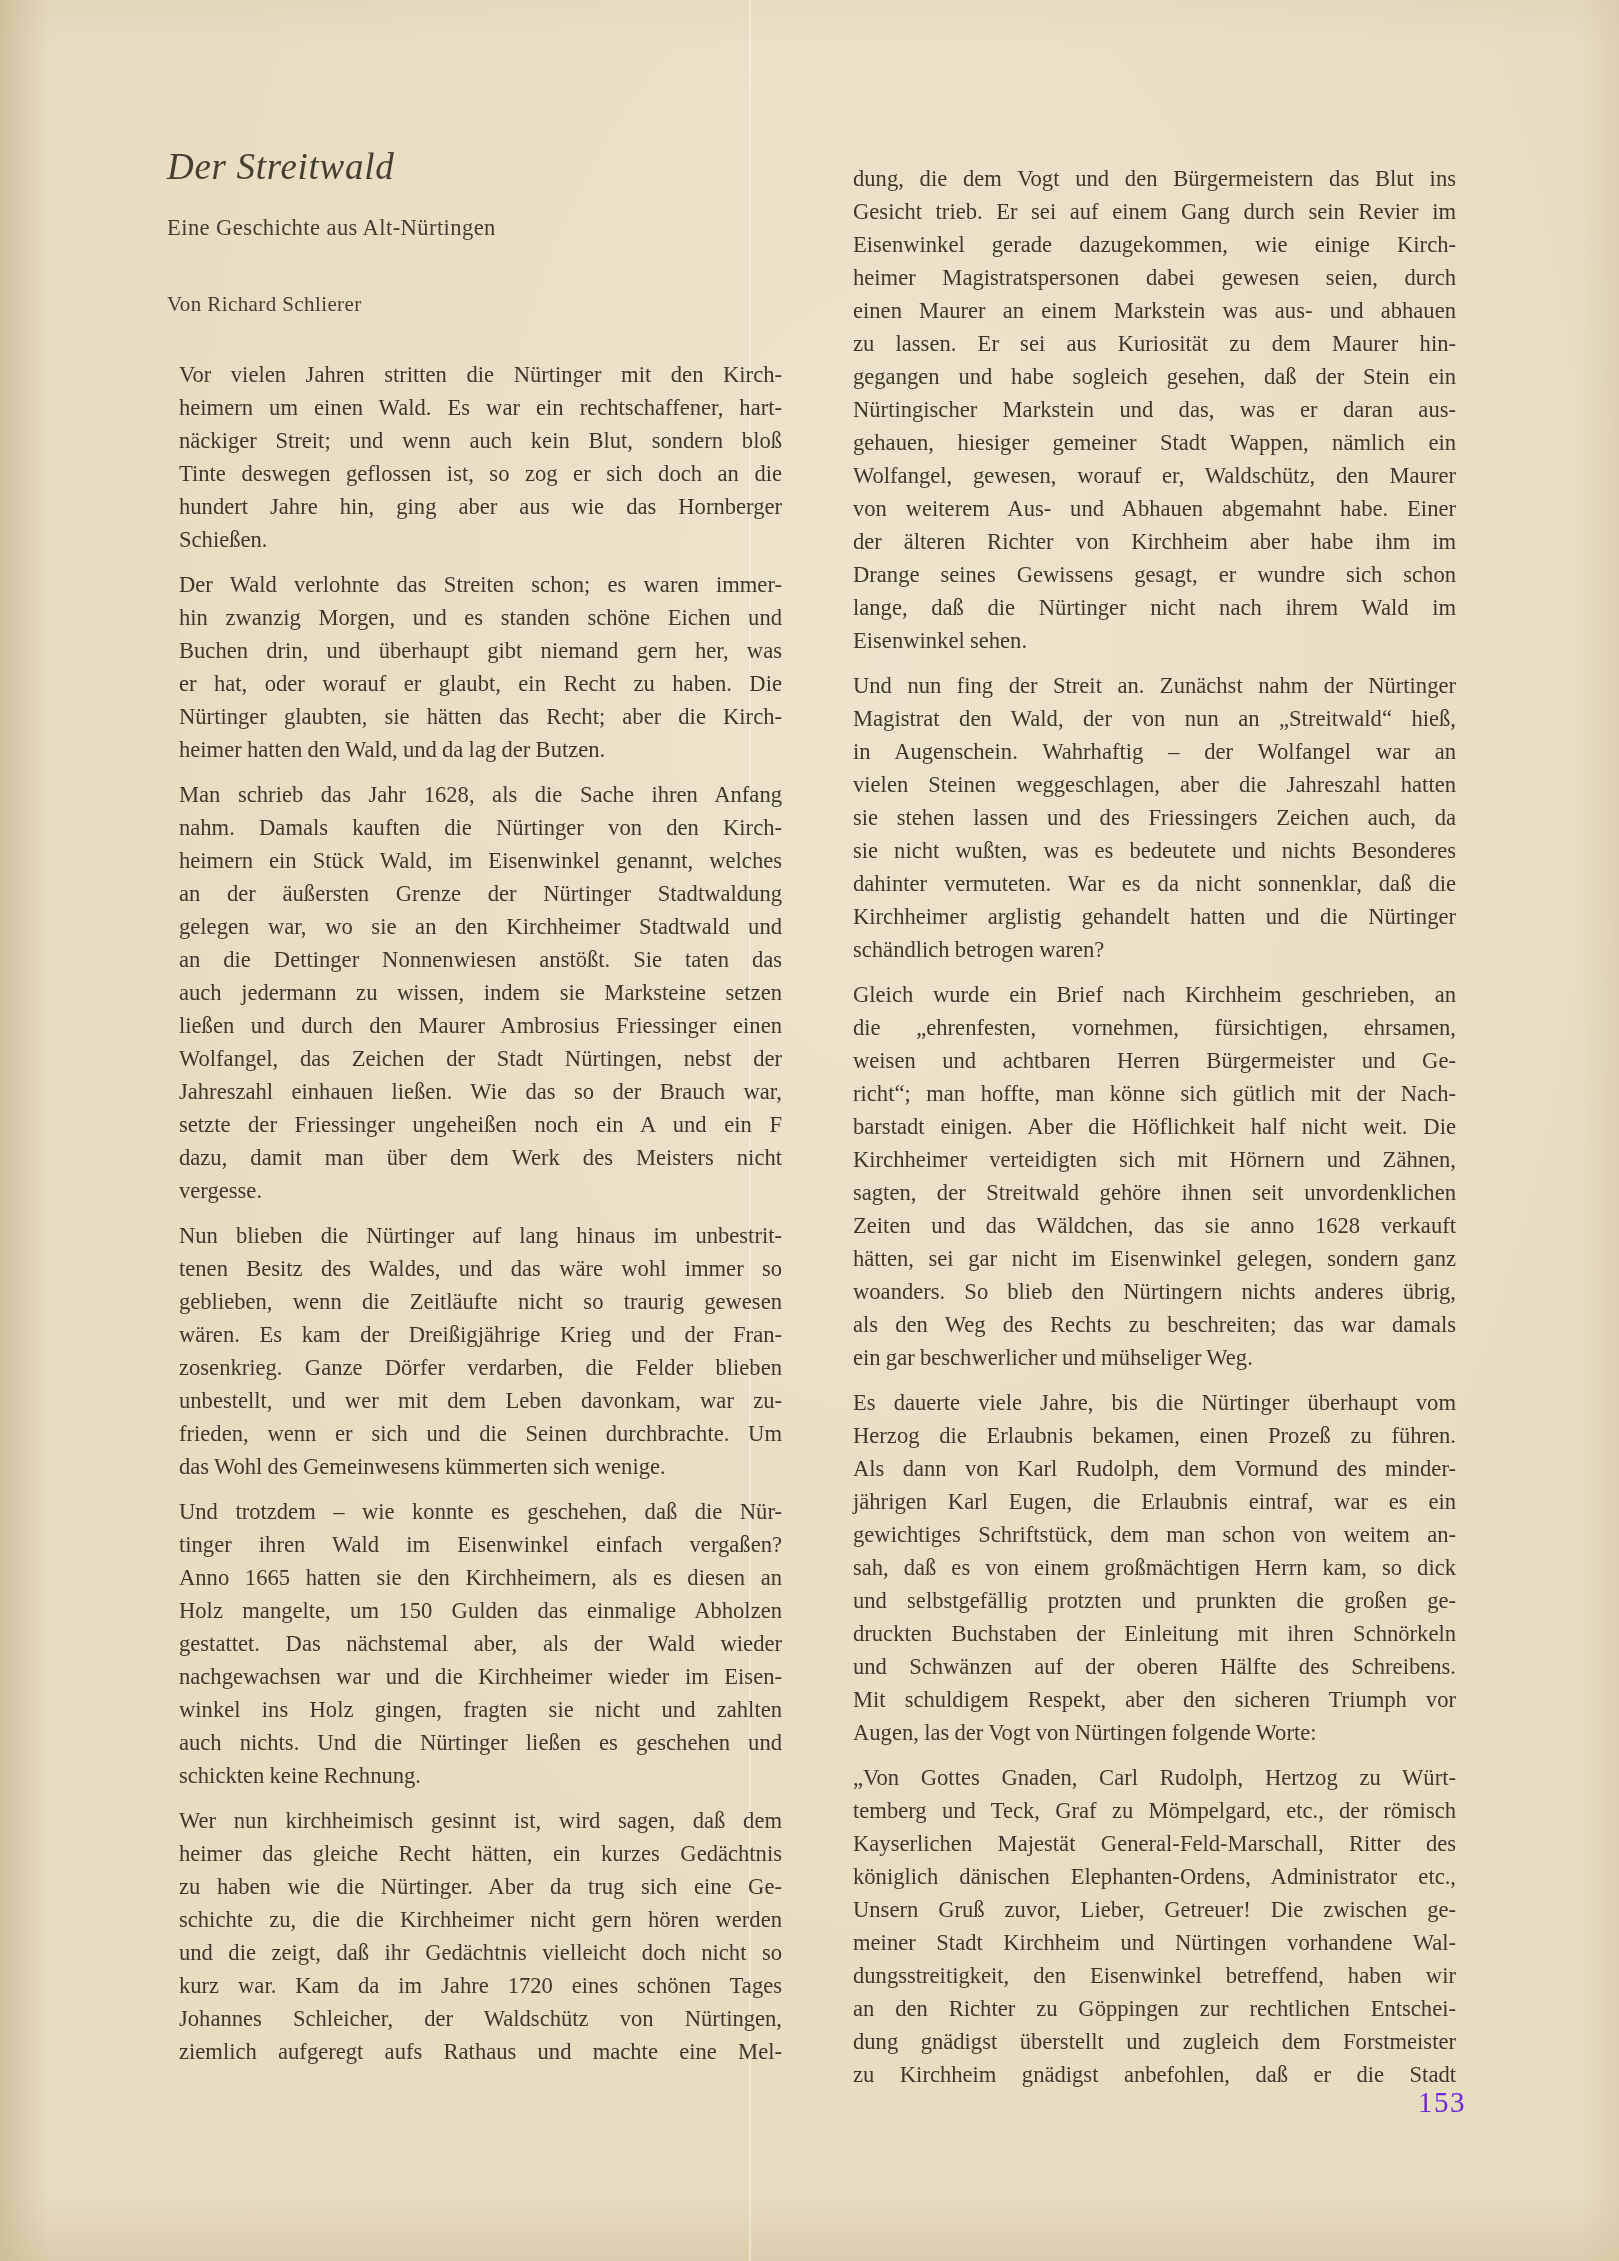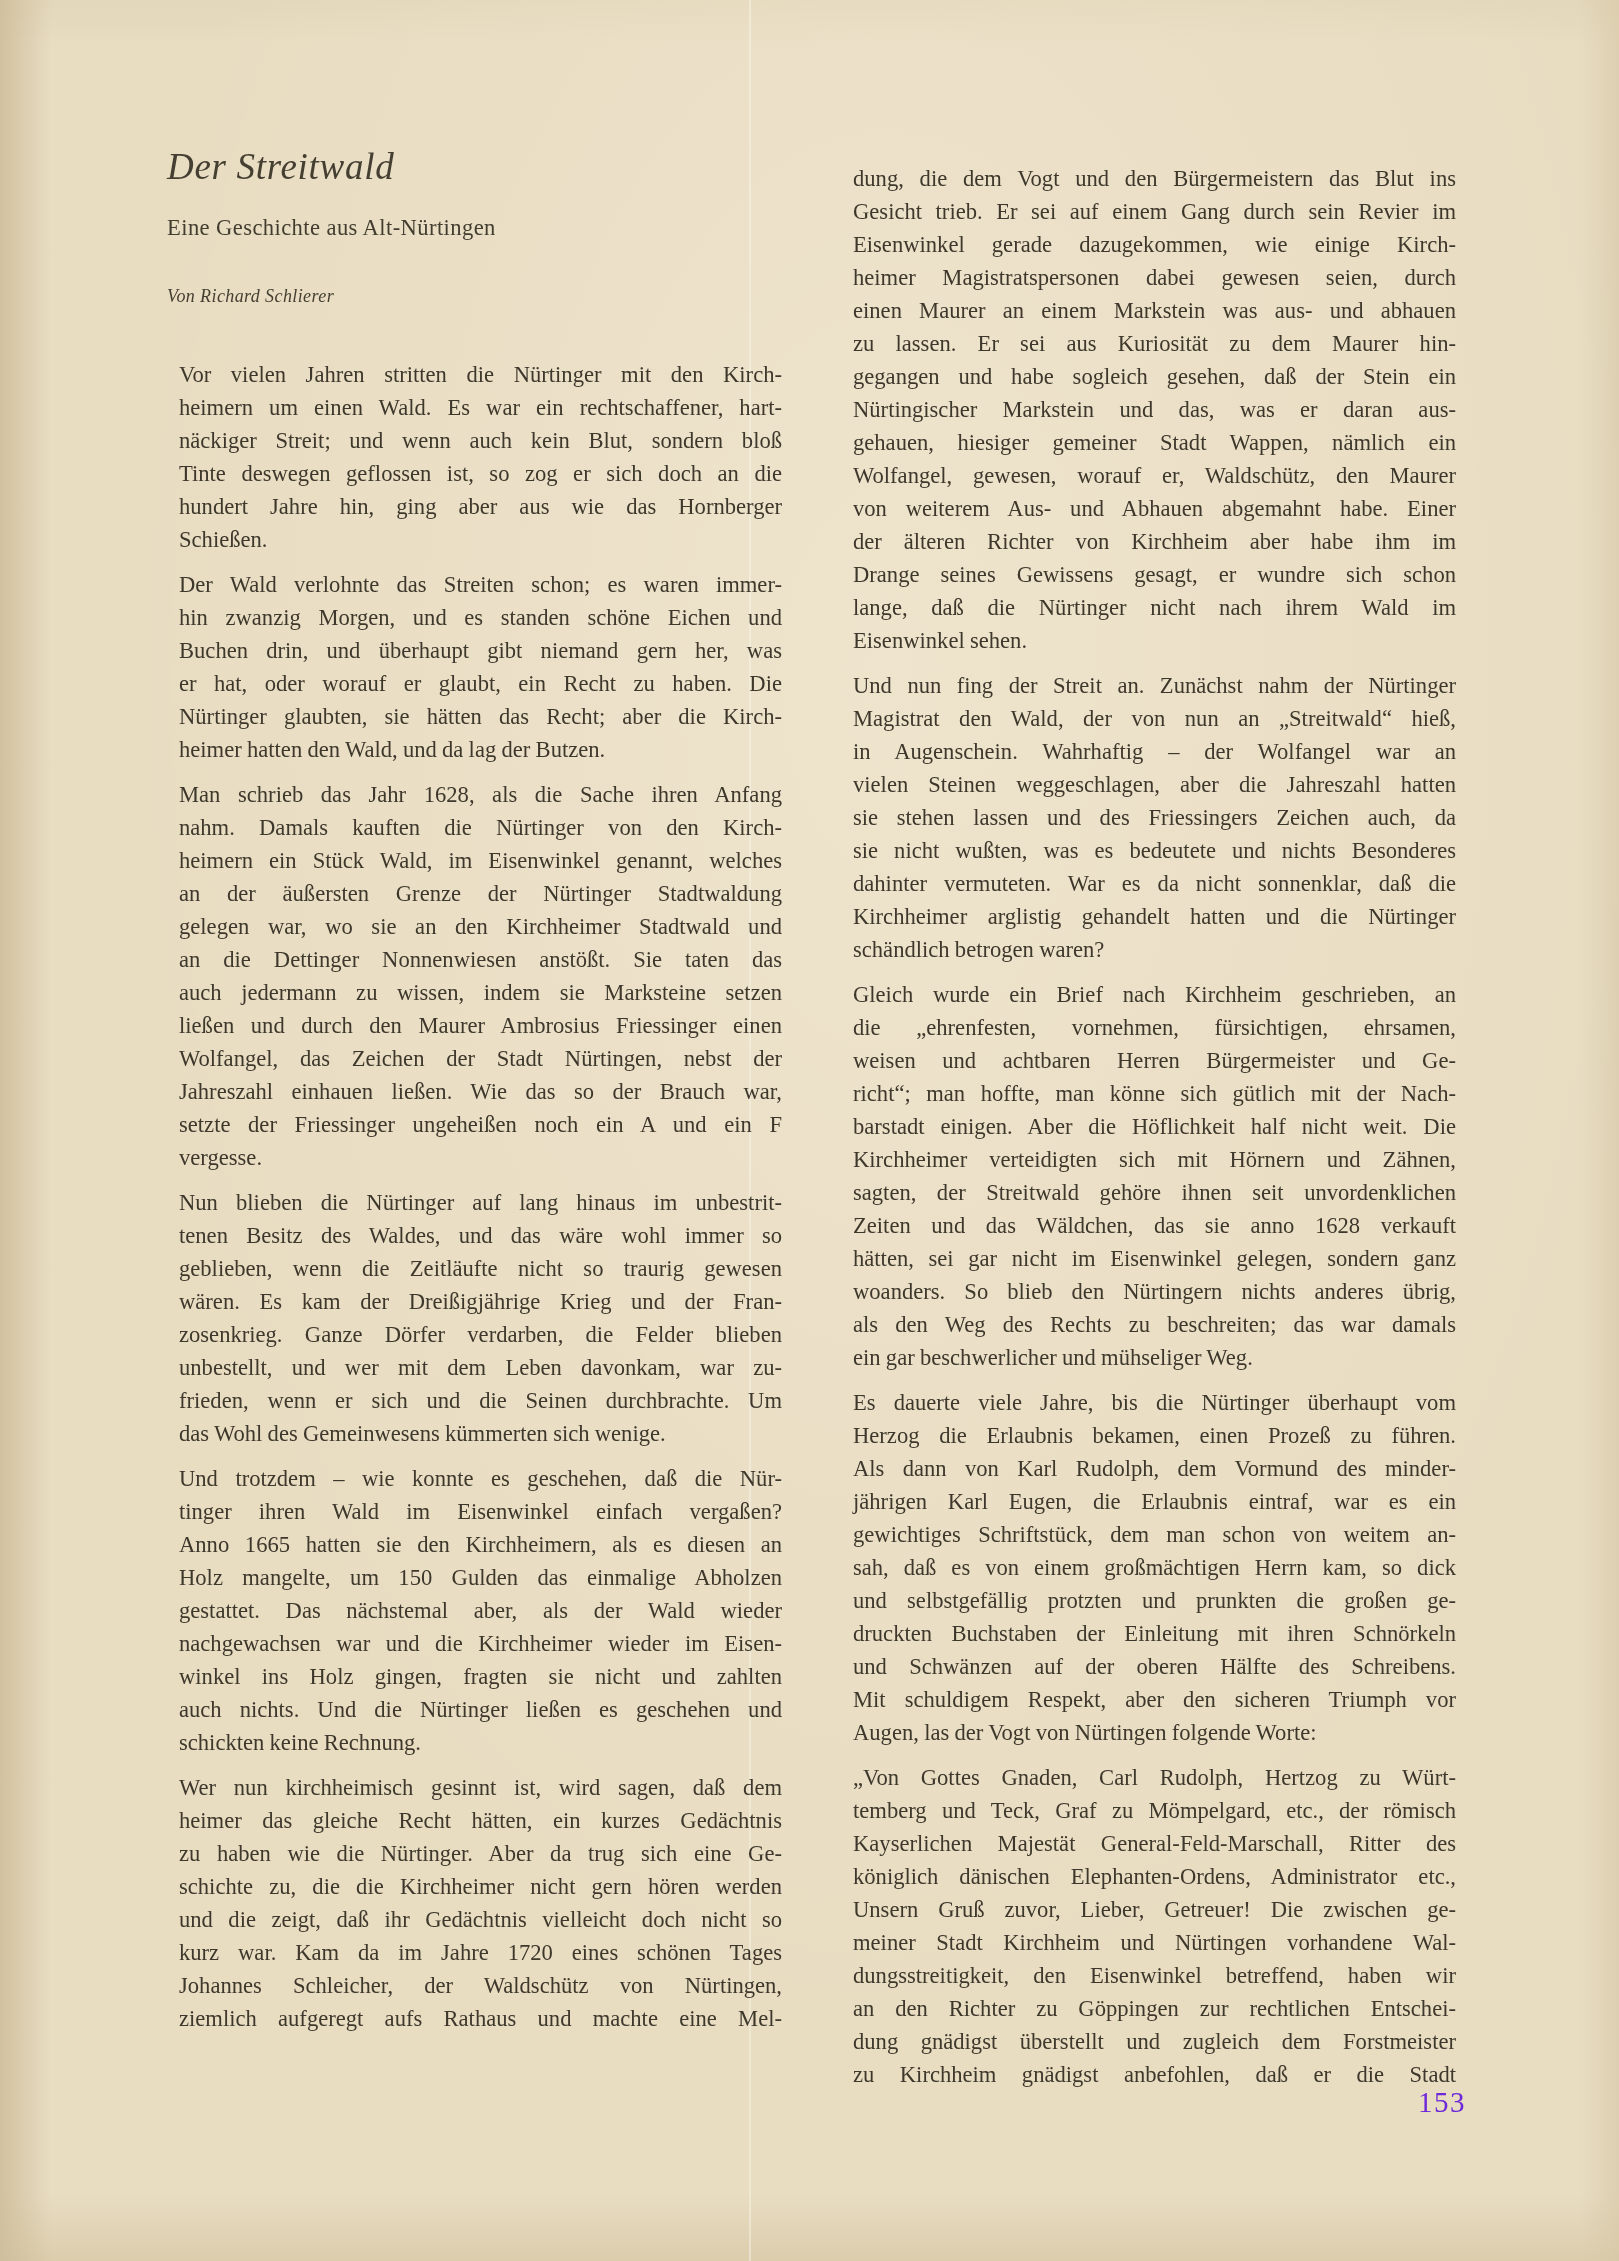--- a/index.html
+++ b/index.html
@@ -25,22 +25,22 @@
     position:absolute;left:167px;top:146px;
     font-style:italic;font-size:37px;line-height:42px;color:#453f32;
     letter-spacing:0.7px;
     text-align:right;
   }
   .doc-subtitle{
     position:absolute;left:167px;top:214px;
     font-size:22.6px;line-height:28px;color:#433d30;letter-spacing:0.4px;
   }
   .doc-byline{
-    position:absolute;left:167px;top:282px;
-    font-style:italic;font-size:18px;line-height:28px;color:#453f32;letter-spacing:0.4px;
+    position:absolute;left:167px;top:290px;
+    font-size:21px;line-height:28px;color:#453f32;letter-spacing:0.4px;
   }
   .column{position:absolute;width:627px;font-size:22.6px;}
   .column-left{left:167px;top:346px;line-height:33px;}
   .column-right{left:841px;top:150px;line-height:33px;}
   .paragraph{margin:12px;}
   .line{
     text-align:justify;
     text-align-last:justify;
     word-spacing:-0.4px;
   }
@@ -82,20 +82,21 @@
         <div class="line">nahm. Damals kauften die Nürtinger von den Kirch-</div>
         <div class="line">heimern ein Stück Wald, im Eisenwinkel genannt, welches</div>
         <div class="line">an der äußersten Grenze der Nürtinger Stadtwaldung</div>
         <div class="line">gelegen war, wo sie an den Kirchheimer Stadtwald und</div>
         <div class="line">an die Dettinger Nonnenwiesen anstößt. Sie taten das</div>
         <div class="line">auch jedermann zu wissen, indem sie Marksteine setzen</div>
         <div class="line">ließen und durch den Maurer Ambrosius Friessinger einen</div>
         <div class="line">Wolfangel, das Zeichen der Stadt Nürtingen, nebst der</div>
         <div class="line">Jahreszahl einhauen ließen. Wie das so der Brauch war,</div>
         <div class="line">setzte der Friessinger ungeheißen noch ein A und ein F</div>
+        <div class="line">dazu, damit man über dem Werk des Meisters nicht</div>
         <div class="line para-end">vergesse.</div>
       </div>
       <div class="paragraph">
         <div class="line">Nun blieben die Nürtinger auf lang hinaus im unbestrit-</div>
         <div class="line">tenen Besitz des Waldes, und das wäre wohl immer so</div>
         <div class="line">geblieben, wenn die Zeitläufte nicht so traurig gewesen</div>
         <div class="line">wären. Es kam der Dreißigjährige Krieg und der Fran-</div>
         <div class="line">zosenkrieg. Ganze Dörfer verdarben, die Felder blieben</div>
         <div class="line">unbestellt, und wer mit dem Leben davonkam, war zu-</div>
         <div class="line">frieden, wenn er sich und die Seinen durchbrachte. Um</div>

